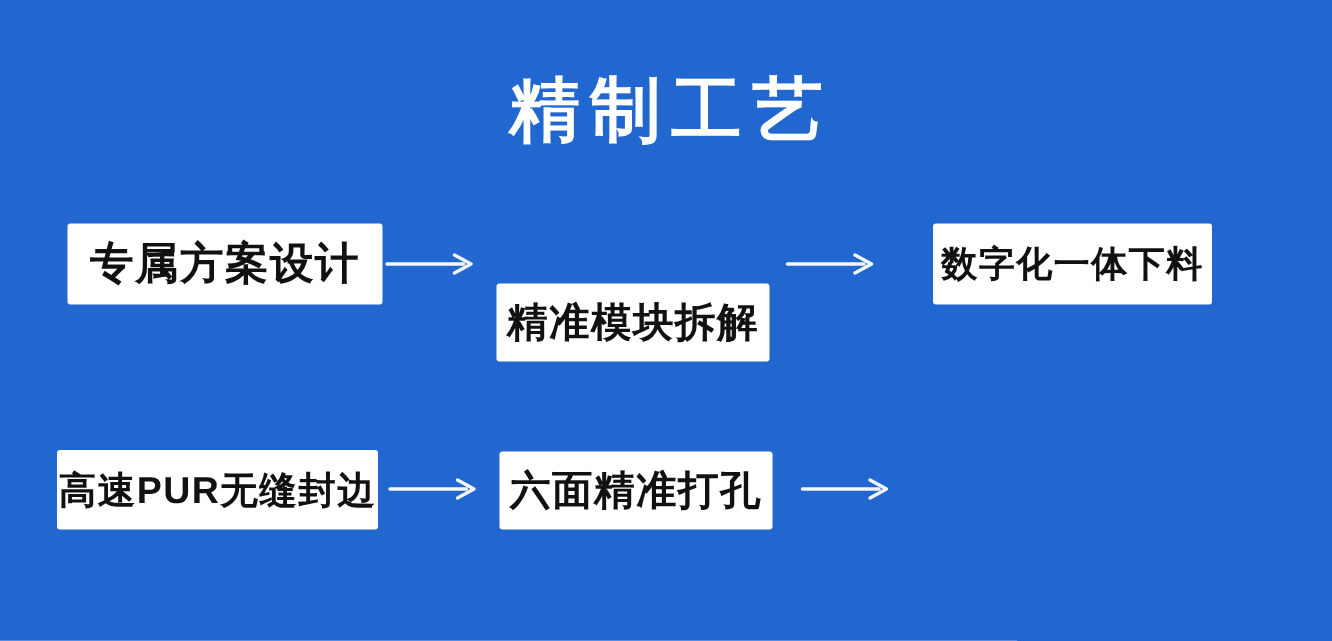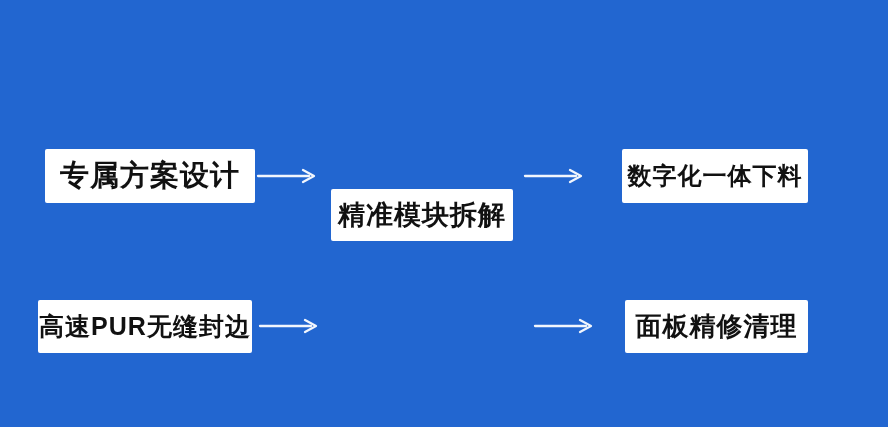--- a/index.html
+++ b/index.html
@@ -48,20 +48,21 @@
   .a2 { left: 523px; top: 167px; }
   .a3 { left: 258px; top: 317px; }
   .a4 { left: 533px; top: 317px; }
   .arrow svg { display: block; width: 100%; height: 100%; }
 </style>
 </head>
 <body>
 
 <div class="stage">
 
+  <h1 class="title">精制工艺</h1>
 
   <div class="box b1">
     <span>专属方案设计</span>
   </div>
 
   <div class="arrow a1">
     <svg viewBox="0 0 64 18" xmlns="http://www.w3.org/2000/svg">
       <path d="M2 9 H53" stroke="#f2f6fd" stroke-width="2.3" fill="none" stroke-linecap="round"></path>
       <path d="M47 3 L58 9 L47 15" stroke="#f2f6fd" stroke-width="2.3" fill="none" stroke-linecap="round" stroke-linejoin="round"></path>
     </svg>
@@ -86,25 +87,25 @@
     <span>数字化一体下料</span>
   </div>
 
   <div class="arrow a3">
     <svg viewBox="0 0 64 18" xmlns="http://www.w3.org/2000/svg">
       <path d="M2 9 H53" stroke="#f2f6fd" stroke-width="2.3" fill="none" stroke-linecap="round"></path>
       <path d="M47 3 L58 9 L47 15" stroke="#f2f6fd" stroke-width="2.3" fill="none" stroke-linecap="round" stroke-linejoin="round"></path>
     </svg>
   </div>
 
+  <div class="box b5">
+    <span>六面精准打孔</span>
+  </div>
 
   <div class="arrow a4">
     <svg viewBox="0 0 64 18" xmlns="http://www.w3.org/2000/svg">
       <path d="M2 9 H53" stroke="#f2f6fd" stroke-width="2.3" fill="none" stroke-linecap="round"></path>
       <path d="M47 3 L58 9 L47 15" stroke="#f2f6fd" stroke-width="2.3" fill="none" stroke-linecap="round" stroke-linejoin="round"></path>
     </svg>
   </div>
 
-  <div class="box b6">
-    <span>面板精修清理</span>
-  </div>
 
 </div>
 
 </body></html>

